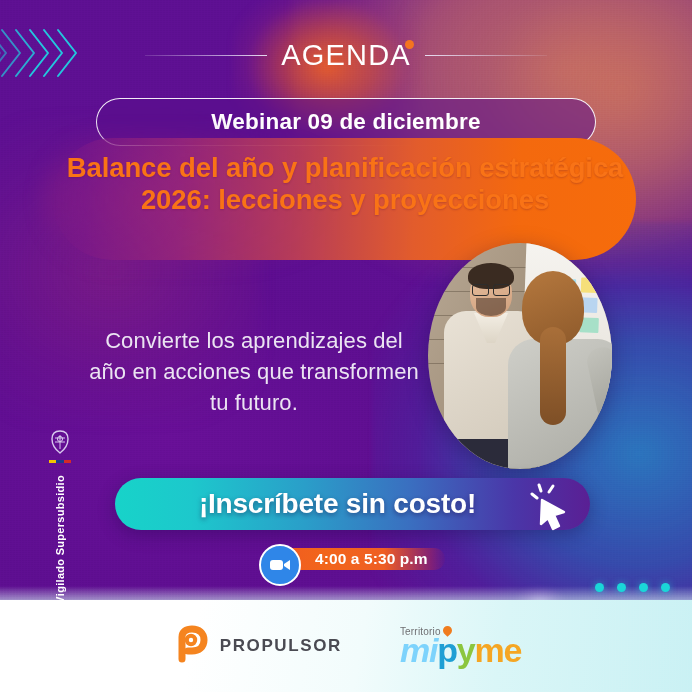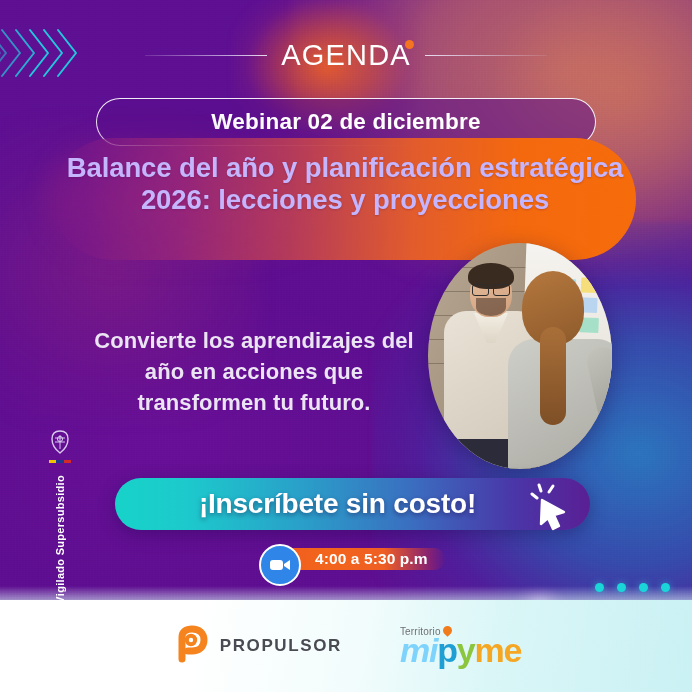--- a/index.html
+++ b/index.html
@@ -221,21 +221,21 @@
       rgba(142,34,128,0.75) 0%,
       rgba(120,24,134,0.35) 55%,
       rgba(92,15,144,0) 82%);
     filter:blur(8px);
   }
   .headline {
     position:absolute;
     left:60px; top:152px;
     width:570px;
     text-align:center;
-    color:#c4b5fd;
+    color:#f97316;
     font-size:27.5px;
     font-weight:800;
     line-height:1.17;
     letter-spacing:-0.1px;
     text-shadow:0 1px 2px rgba(80,10,60,0.25);
   }
 
   
   .photo-wrap {
     position:absolute;
@@ -349,21 +349,21 @@
   }
 
   
   .body-copy {
     position:absolute;
     left:86px; top:325px;
     width:336px;
     text-align:center;
     color:#ebe4f2;
     font-size:22px;
-    font-weight:700;
+    font-weight:400;
     line-height:1.42;
     letter-spacing:.1px;
   }
 
   
   .vigilado {
     position:absolute;
     left:42px; top:430px;
     width:36px;
     display:flex;
@@ -545,21 +545,21 @@
   <div class="header">
     <div class="hline"></div>
     <div class="brand">
       <span class="brand-agenda">AGENDA</span>
       <span class="brand-dot"></span>
     </div>
     <div class="hline right"></div>
   </div>
 
   <div class="pill">
-    <span class="pill-text">Webinar 02 de diciembre</span>
+    <span class="pill-text">Webinar 09 de diciembre</span>
   </div>
 
   <div class="blob-soft"></div>
   <div class="blob"></div>
   <div class="headline">Balance del año y planificación estratégica 2026: lecciones y proyecciones</div>
 
   <div class="photo-wrap">
     <div class="photo">
       <div class="brickrow" style="top:14px"></div>
       <div class="brickrow" style="top:38px"></div>

